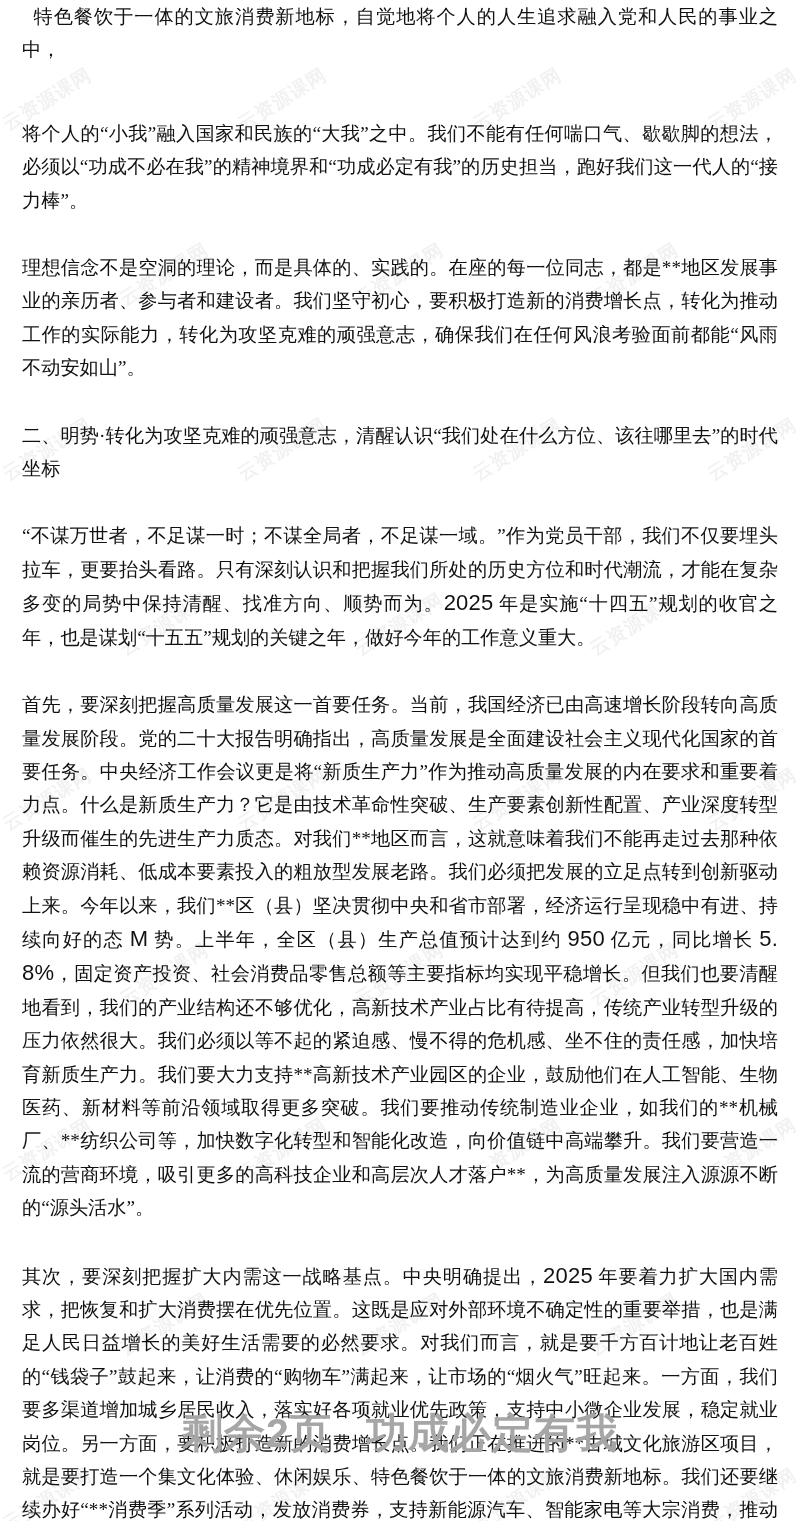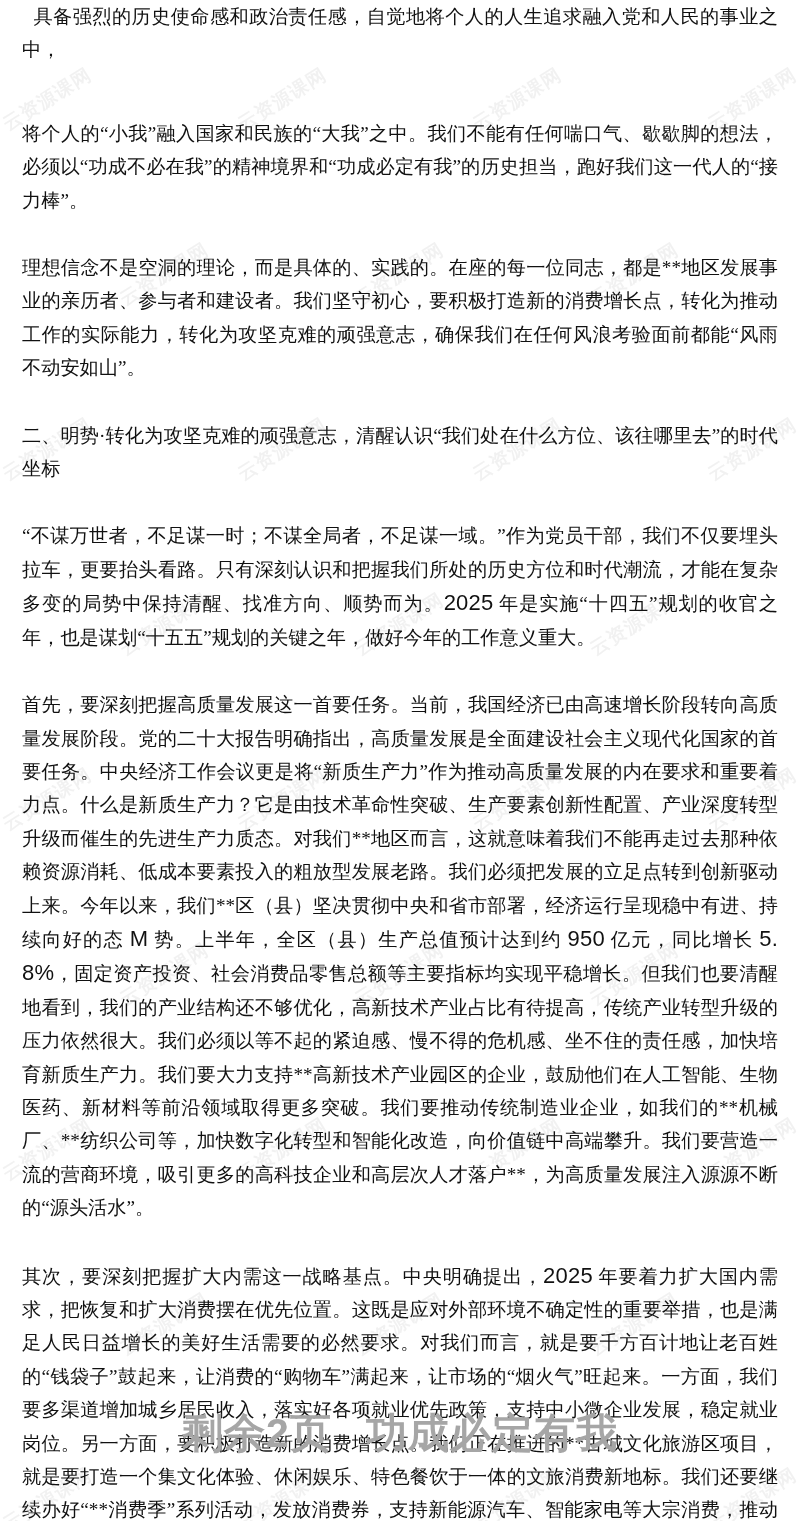--- a/index.html
+++ b/index.html
@@ -122,21 +122,21 @@
       <span class="wm" style="left: 350px; top: 1340px;">云资源课网</span>
       <span class="wm" style="left: 585px; top: 1340px;">云资源课网</span>
       <span class="wm" style="left: -2.5px; top: 1515px;">云资源课网</span>
       <span class="wm" style="left: 232.5px; top: 1515px;">云资源课网</span>
       <span class="wm" style="left: 467.5px; top: 1515px;">云资源课网</span>
       <span class="wm" style="left: 702.5px; top: 1515px;">云资源课网</span>
     </div>
 
   <div id="doc-body">
 
-    <p class="para first-line-indent">具备强烈的历史使命感和政治责任感，自觉地将个人的人生追求融入党和人民的事业之中，</p>
+    <p class="para first-line-indent">特色餐饮于一体的文旅消费新地标，自觉地将个人的人生追求融入党和人民的事业之中，</p>
 
     <div class="gap-lg"></div>
 
     <p class="para">将个人的“小我”融入国家和民族的“大我”之中。我们不能有任何喘口气、歇歇脚的想法，必须以“功成不必在我”的精神境界和“功成必定有我”的历史担当，跑好我们这一代人的“接力棒”。</p>
 
     <div class="gap-md"></div>
 
     <p class="para">理想信念不是空洞的理论，而是具体的、实践的。在座的每一位同志，都是**地区发展事业的亲历者、参与者和建设者。我们坚守初心，要积极打造新的消费增长点，转化为推动工作的实际能力，转化为攻坚克难的顽强意志，确保我们在任何风浪考验面前都能“风雨不动安如山”。</p>
 
     <div class="gap-md"></div>

